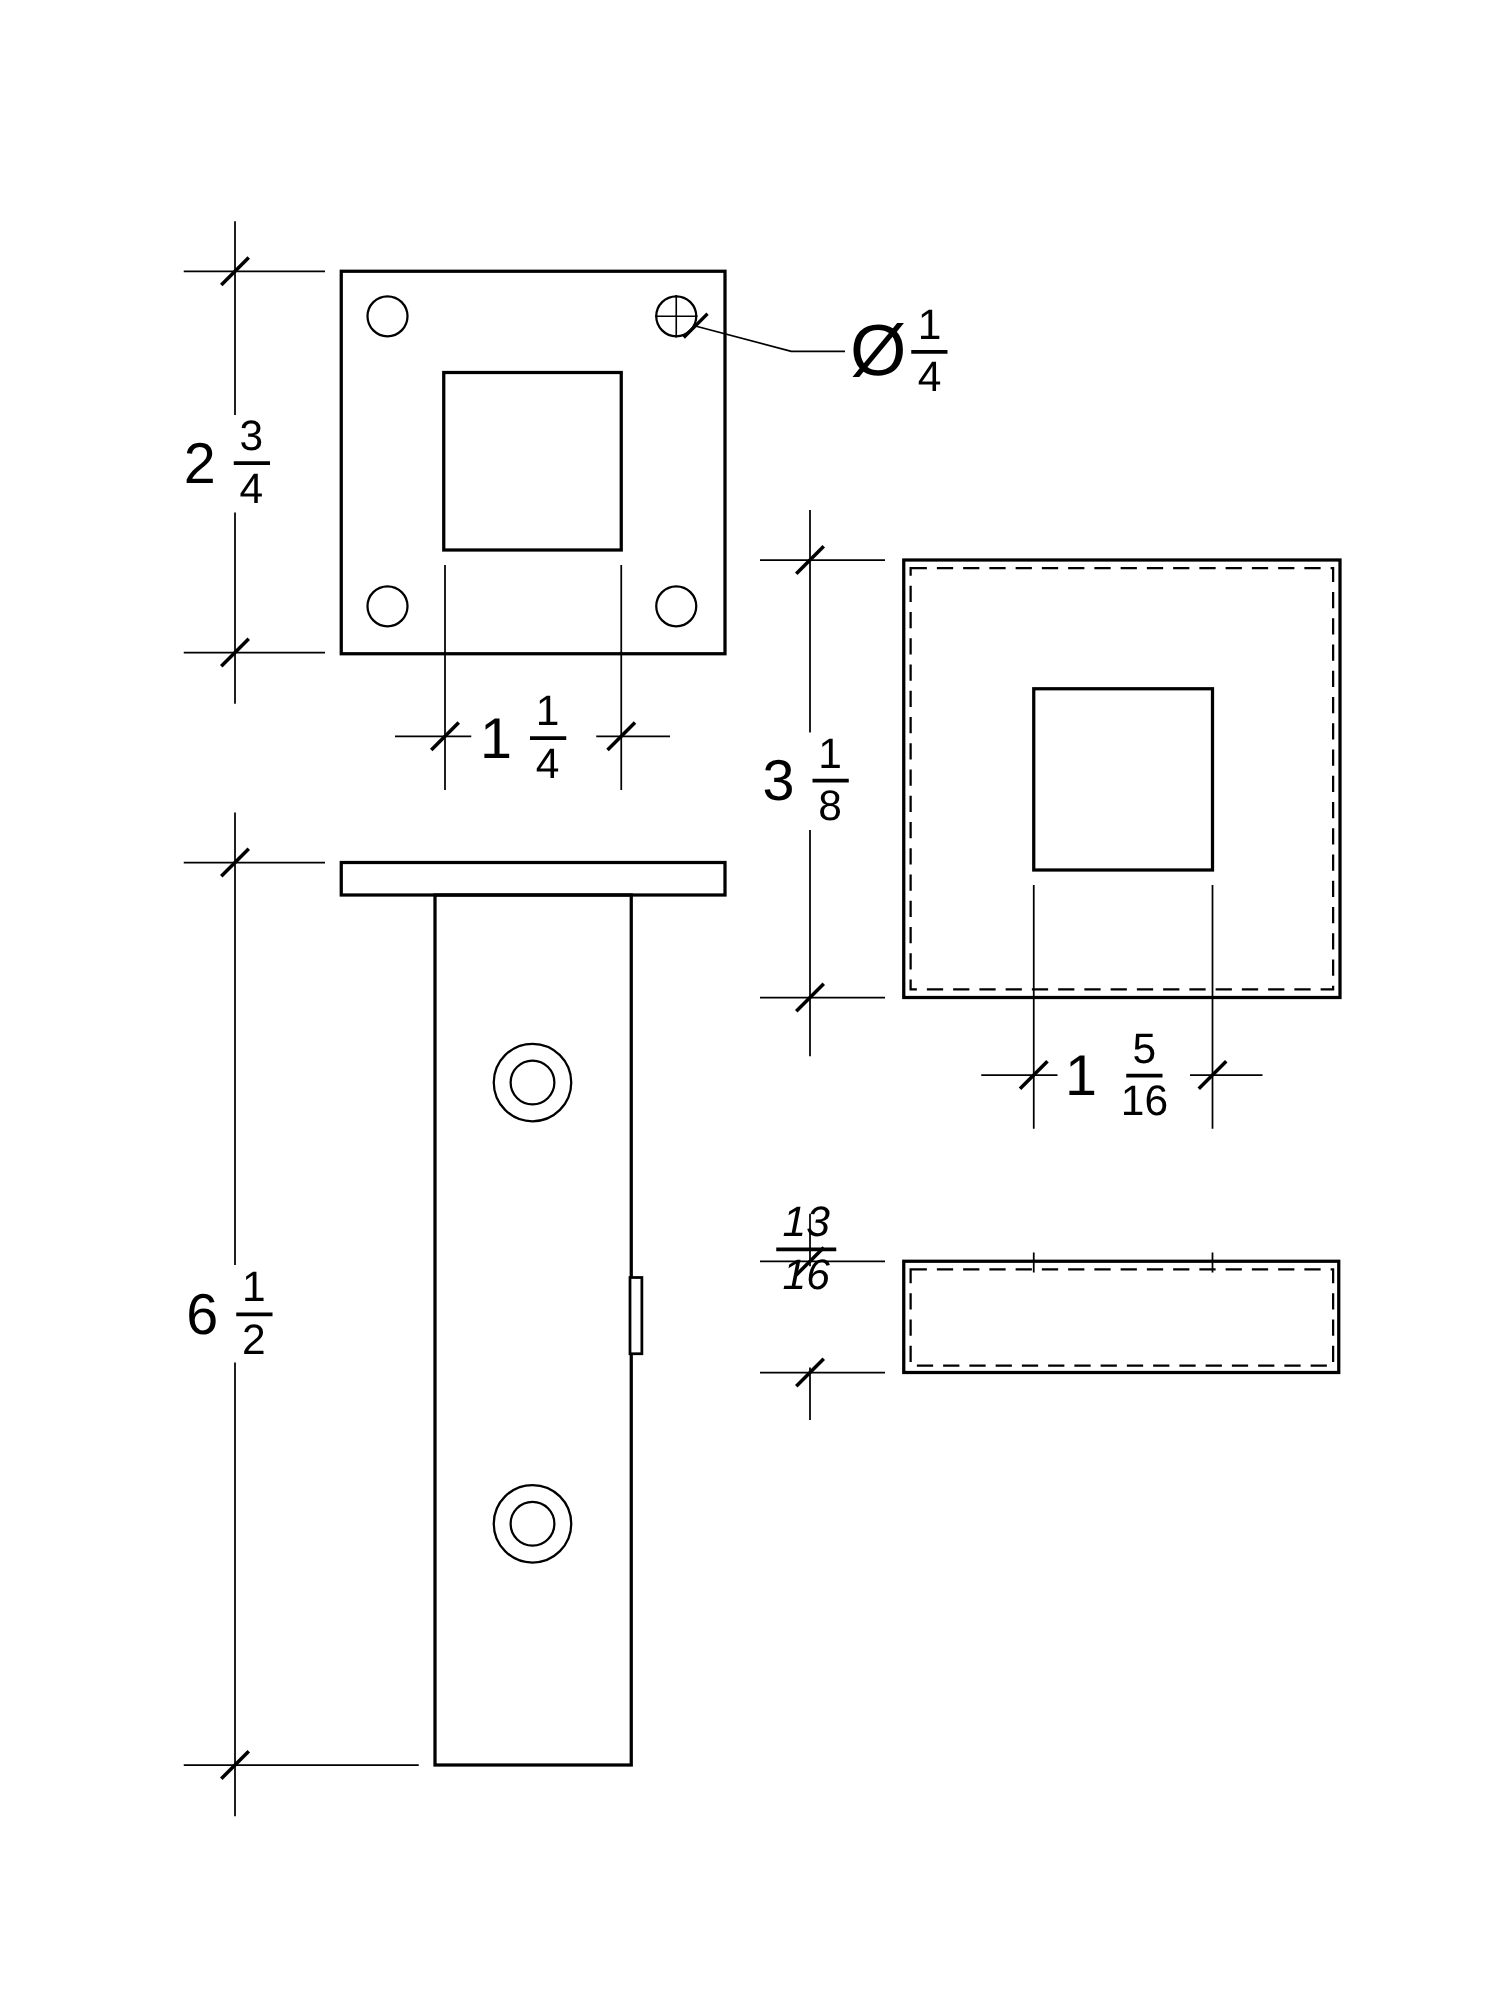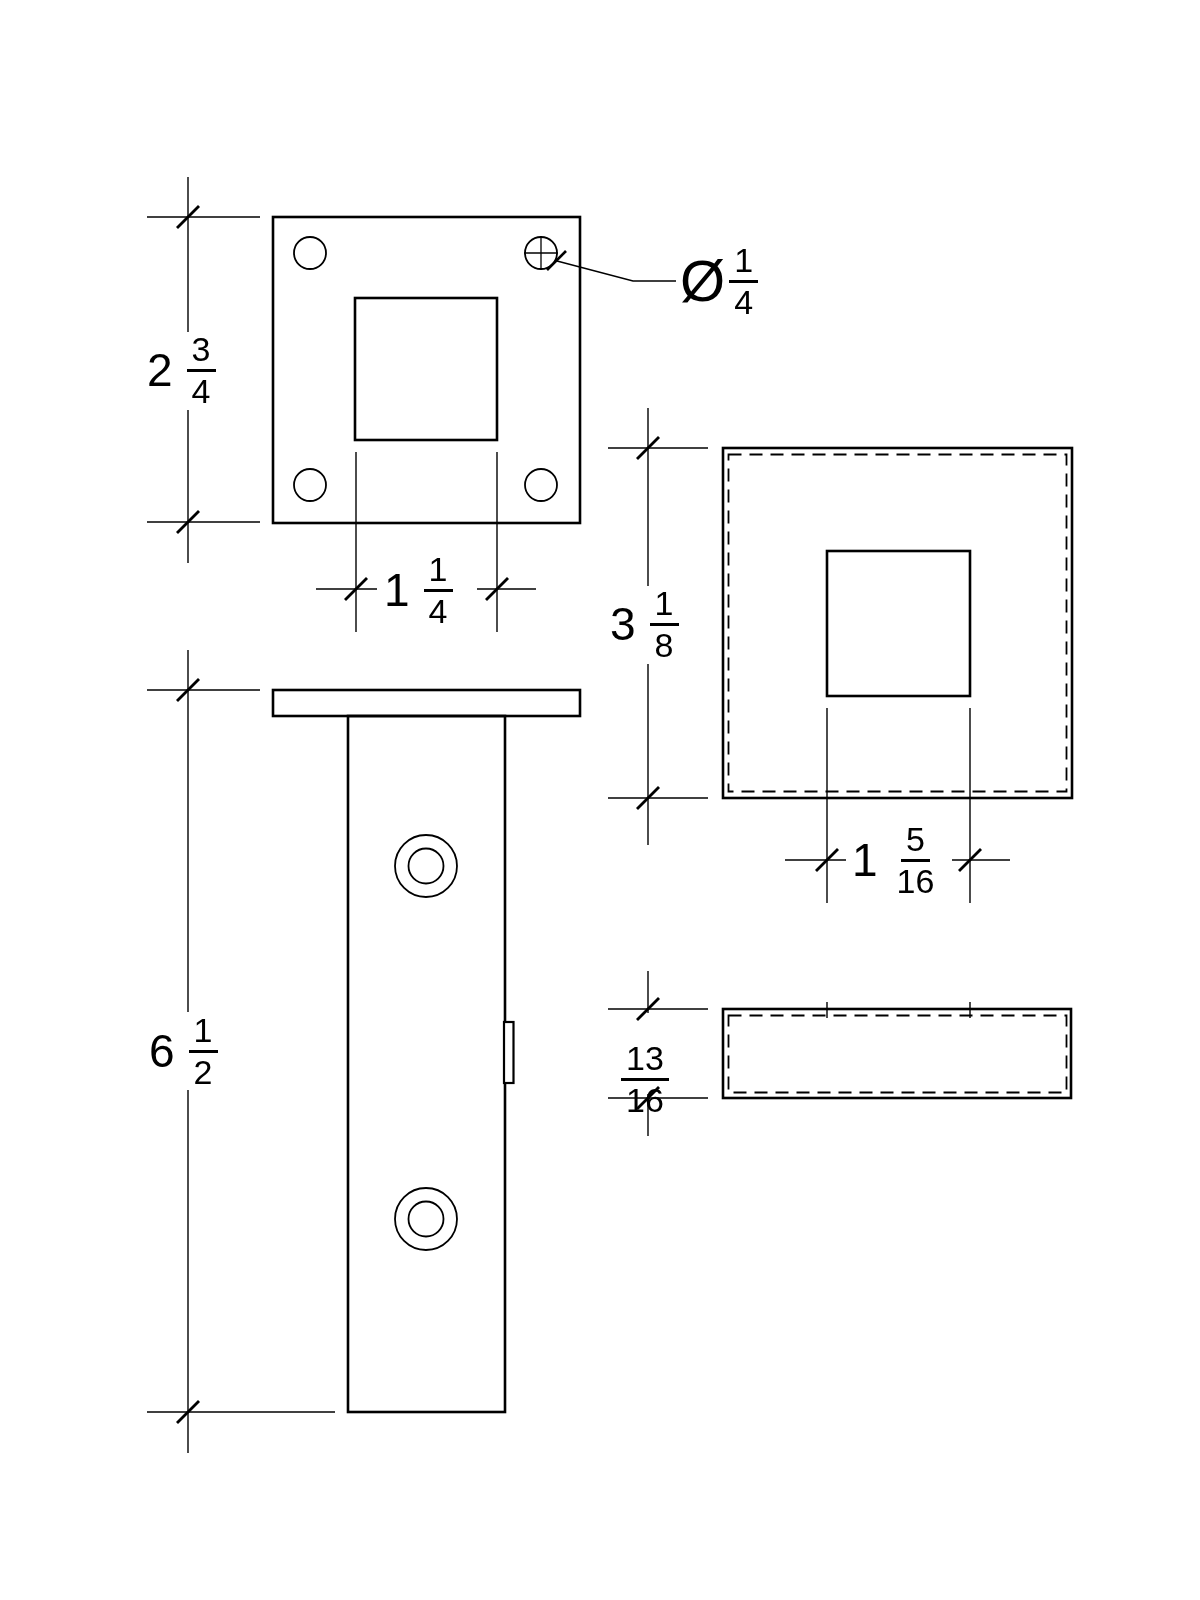--- a/index.html
+++ b/index.html
@@ -152,20 +152,20 @@
   </div>
 
   <div class="dim-text" style="left:149px;top:1017px;">
     <span class="whole">6</span>
     <span class="frac">
       <span class="num">1</span>
       <span class="den">2</span>
     </span>
   </div>
 
-  <div class="dim-text" style="left:621px;top:1044px;height:70px;">
+  <div class="dim-text" style="left:621px;top:964px;height:70px;font-style:italic;">
     <span class="frac">
       <span class="num">13</span>
       <span class="den">16</span>
     </span>
   </div>
 
 </div>
 
 </body></html>

